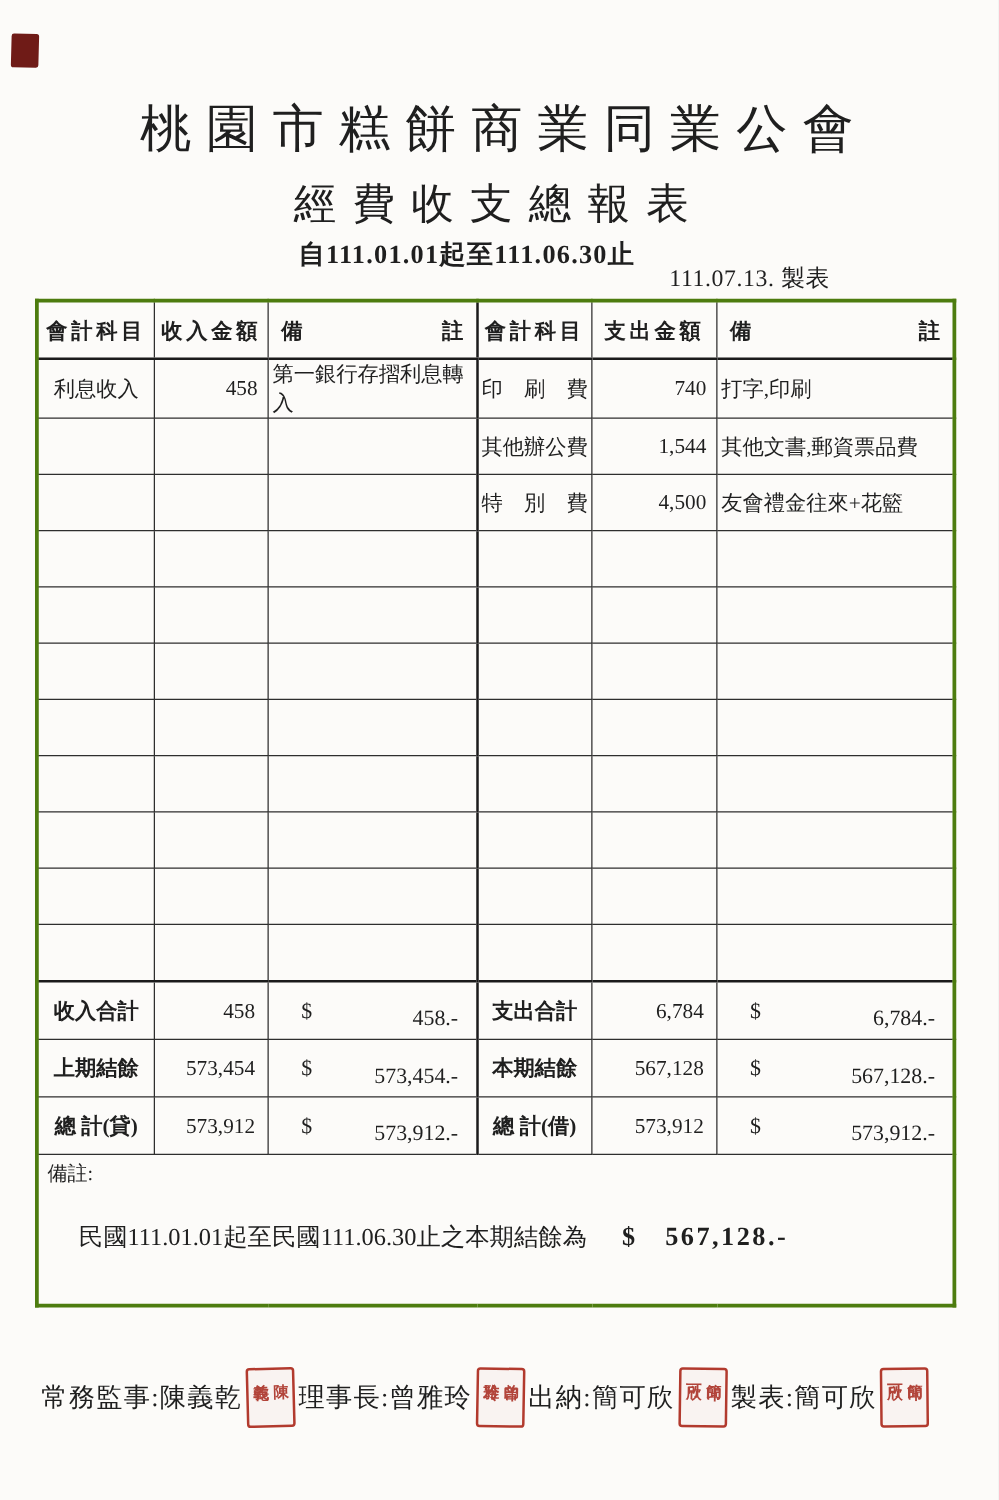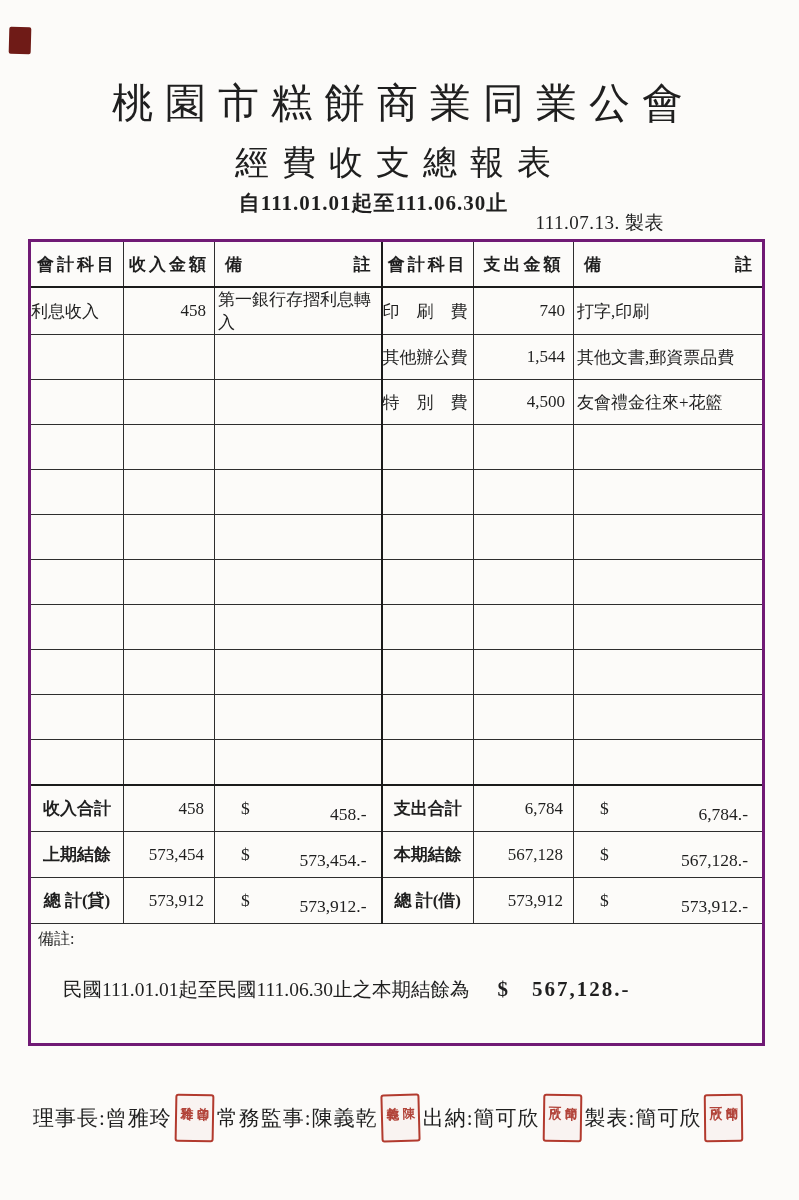--- a/index.html
+++ b/index.html
@@ -27,37 +27,37 @@
     font-size:21px; font-weight:bold; letter-spacing:1px;
     transform:translateX(-26px); white-space:nowrap;
   }
   .made-date {
     position:absolute; top:210px; right:135px;
     font-size:19px; letter-spacing:0.5px; white-space:nowrap;
   }
   table.report-table {
     position:absolute; left:28px; top:239px; width:734px;
     border-collapse:collapse; table-layout:fixed;
-    border:3px solid #701a75;
+    border:3px solid #4d7c0f;
   }
   .report-table td {
     border:1.6px solid #2e2e2e; padding:0; overflow:hidden;
     font-size:17px; vertical-align:middle;
   }
   .mid { border-left:2.8px solid #1b1b1b !important; }
   .r-head td { height:44px; border-bottom:2.6px solid #1b1b1b; font-weight:bold; }
   .r-data td { height:44px; }
   .r-empty td { height:44px; }
   .r-sum td { height:45px; }
   .sum-top td { border-top:2.8px solid #1b1b1b; }
   .r-rem td { height:119px; border-top:1.8px solid #2e2e2e; }
 
   .h-cell { text-align:center; letter-spacing:3px; font-size:17px; }
   .jst { display:flex; justify-content:space-between; padding:0 10px; font-weight:bold; font-size:17px; }
-  .c-subject { font-size:16.5px; }
+  .c-subject { text-align:center; font-size:16.5px; }
   .c-amount  { text-align:right; padding-right:8px !important; font-size:17.5px; }
   .c-remark  { text-align:left; padding-left:3px !important; font-size:16px; letter-spacing:0; }
   .s-label   { text-align:center; font-size:18px;font-weight:bold; }
   .s-amount  { text-align:right; padding-right:10px !important; font-size:17.5px; }
   .cur { display:flex; align-items:center; padding:0 14px 0 26px; font-size:17.5px; }
   .cur .val { margin-left:auto;margin-top:12px; }
 
   .rm-cell { position:relative; }
   .rm-label { position:absolute; top:5px; left:7px; font-size:16px; }
   .rm-line {
@@ -281,33 +281,33 @@
             <span class="rm-sign">$</span>
             <span class="rm-amount">567,128.-</span>
           </div>
         </td>
       </tr>
     </tbody>
   </table>
 
   <div class="footer">
     <span class="signer">
+      <span>常務監事:</span>
+        <span>陳義乾</span>
+      <span class="seal s-r2">
+        <span class="seal-col">陳</span>
+        <span class="seal-col">義乾</span>
+      </span>
+    </span>
+    <span class="signer">
       <span>理事長:</span>
         <span>曾雅玲</span>
       <span class="seal s-r1">
         <span class="seal-col">曾印</span>
         <span class="seal-col">雅玲</span>
-      </span>
-    </span>
-    <span class="signer">
-      <span>常務監事:</span>
-        <span>陳義乾</span>
-      <span class="seal s-r2">
-        <span class="seal-col">陳</span>
-        <span class="seal-col">義乾</span>
       </span>
     </span>
     <span class="signer">
       <span>出納:</span>
         <span>簡可欣</span>
       <span class="seal s-r3">
         <span class="seal-col">簡印</span>
         <span class="seal-col">可欣</span>
       </span>
     </span>

